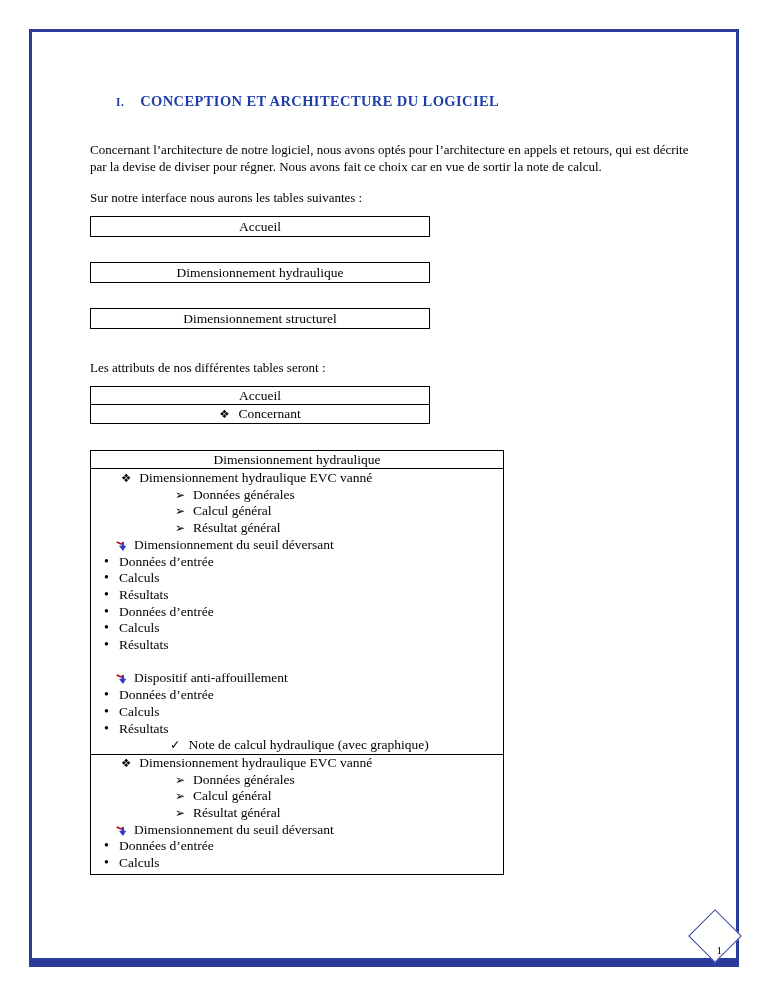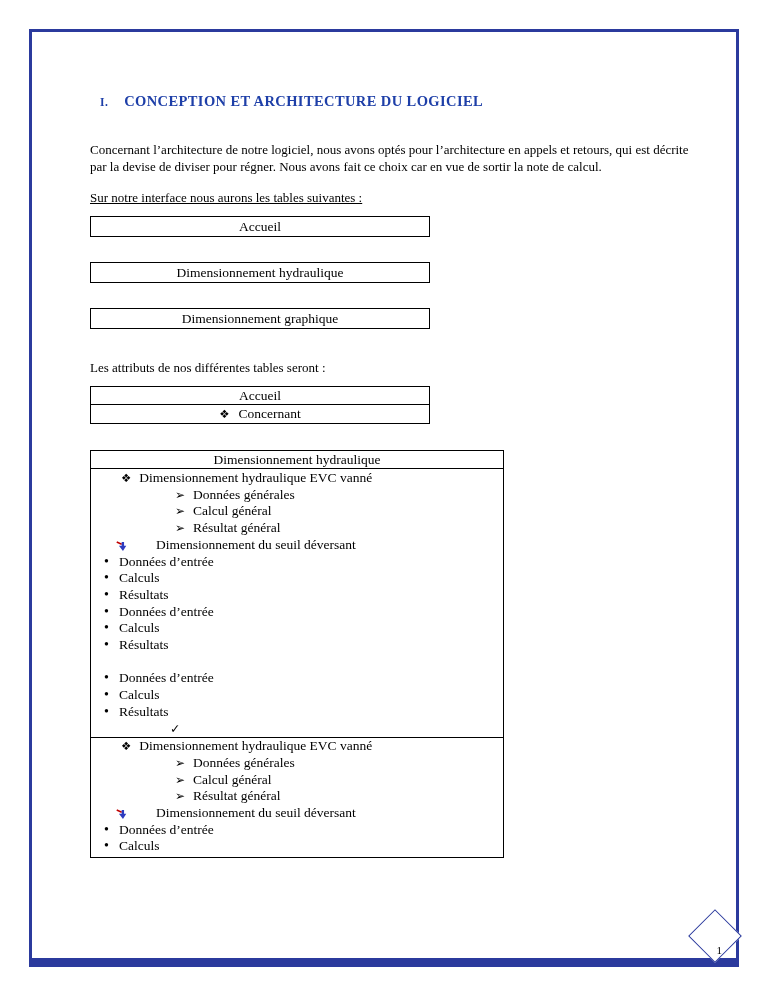--- a/index.html
+++ b/index.html
@@ -19,31 +19,31 @@
   .frame{
     position:absolute;left:29px;top:29px;right:29px;bottom:27px;
     border:3px solid var(--border-blue);
     border-bottom-width:9px;
     pointer-events:none;
   }
   .content{
     position:absolute;left:90px;top:0;width:614px;
   }
   h1{
-    margin:92px 0 0 10px;
+    margin:92px 0 0 26px;
     color:var(--heading-blue);
     font-size:14.5px;line-height:18px;
     font-weight:bold;letter-spacing:0.4px;
   }
   h1 .numeral{font-size:11.5px;margin-right:16px;}
   p.body-text{
     margin:30px 0 0 0;
     font-size:13px;line-height:17px;
   }
-  p.lead{margin-top:14px;text-decoration:underline;}
+  p.lead{margin-top:14px;}
   .iface-box{
     margin-top:10px;
     width:340px;
     border:1px solid #000;
     text-align:center;
     font-size:13.5px;line-height:19px;
     padding:0 2px;
   }
   .iface-box + .iface-box{margin-top:25px;}
   .attr-table{
@@ -65,21 +65,21 @@
   .hydro-table{width:414px;margin-top:26px;}
   .attr-rows{padding:1px 0 2px 0;}
   .row{
     display:flex;align-items:baseline;
     line-height:16.7px;font-size:13.5px;
   }
   .blt{flex:0 0 auto;}
   .txt{flex:0 1 auto;}
   .t-dot{padding-left:13px;}
   .t-dot .blt{margin-right:10px;font-size:14px;}
-  .t-colored{padding-left:25px;gap:22px;}
+  .t-colored{padding-left:25px;}
   .t-colored .blt{margin-right:7px;align-self:center;display:inline-flex;transform:translateY(1px);}
   .t-diamond{padding-left:30px;}
   .t-diamond .blt{margin-right:8px;font-size:11.5px;}
   .t-arrow{padding-left:84px;}
   .t-arrow .blt{margin-right:8px;font-size:12px;}
   .t-check{padding-left:79px;}
   .t-check .blt{margin-right:8px;font-size:12.5px;}
   .t-blank{height:16.7px;}
   .row.section-end{border-bottom:1px solid #000;}
   .page-diamond{
@@ -110,21 +110,21 @@
 
   <p class="body-text lead">Sur notre interface nous aurons les tables suivantes :</p>
 
   <div class="iface-box">
     <span>Accueil</span>
   </div>
   <div class="iface-box">
     <span>Dimensionnement hydraulique</span>
   </div>
   <div class="iface-box">
-    <span>Dimensionnement graphique</span>
+    <span>Dimensionnement structurel</span>
   </div>
 
   <p class="body-text" style="margin-top:30px">Les attributs de nos différentes tables seront :</p>
 
   <div class="attr-table accueil-table">
     <div class="attr-header">Accueil</div>
     <div class="accueil-item">
       <span class="blt">❖</span>
       <span class="txt">Concernant</span>
     </div>
@@ -181,34 +181,44 @@
         <span class="blt">•</span>
         <span class="txt">Calculs</span>
       </div>
       <div class="row t-dot">
         <span class="blt">•</span>
         <span class="txt">Résultats</span>
       </div>
 
       <div class="row t-blank"></div>
 
+      <div class="row t-colored">
+        <span class="blt">
+            <svg width="11" height="11" viewBox="0 0 12 12">
+              <path d="M0.8 1.2 L6.2 3.5" stroke="var(--icon-red)" stroke-width="1.8" fill="none"></path>
+              <path d="M6.2 1 h2.6 v4.3 h2.4 L7.6 11 L3.2 5.3 h3 z" style="fill:var(--icon-blue)"></path>
+            </svg>
+          </span>
+        <span class="txt">Dispositif anti-affouillement</span>
+      </div>
       <div class="row t-dot">
         <span class="blt">•</span>
         <span class="txt">Données d’entrée</span>
       </div>
       <div class="row t-dot">
         <span class="blt">•</span>
         <span class="txt">Calculs</span>
       </div>
       <div class="row t-dot">
         <span class="blt">•</span>
         <span class="txt">Résultats</span>
       </div>
       <div class="row t-check section-end">
         <span class="blt">✓</span>
+        <span class="txt">Note de calcul hydraulique (avec graphique)</span>
       </div>
 
       <div class="row t-diamond">
         <span class="blt">❖</span>
         <span class="txt">Dimensionnement hydraulique EVC vanné</span>
       </div>
       <div class="row t-arrow">
         <span class="blt">➢</span>
         <span class="txt">Données générales</span>
       </div>

